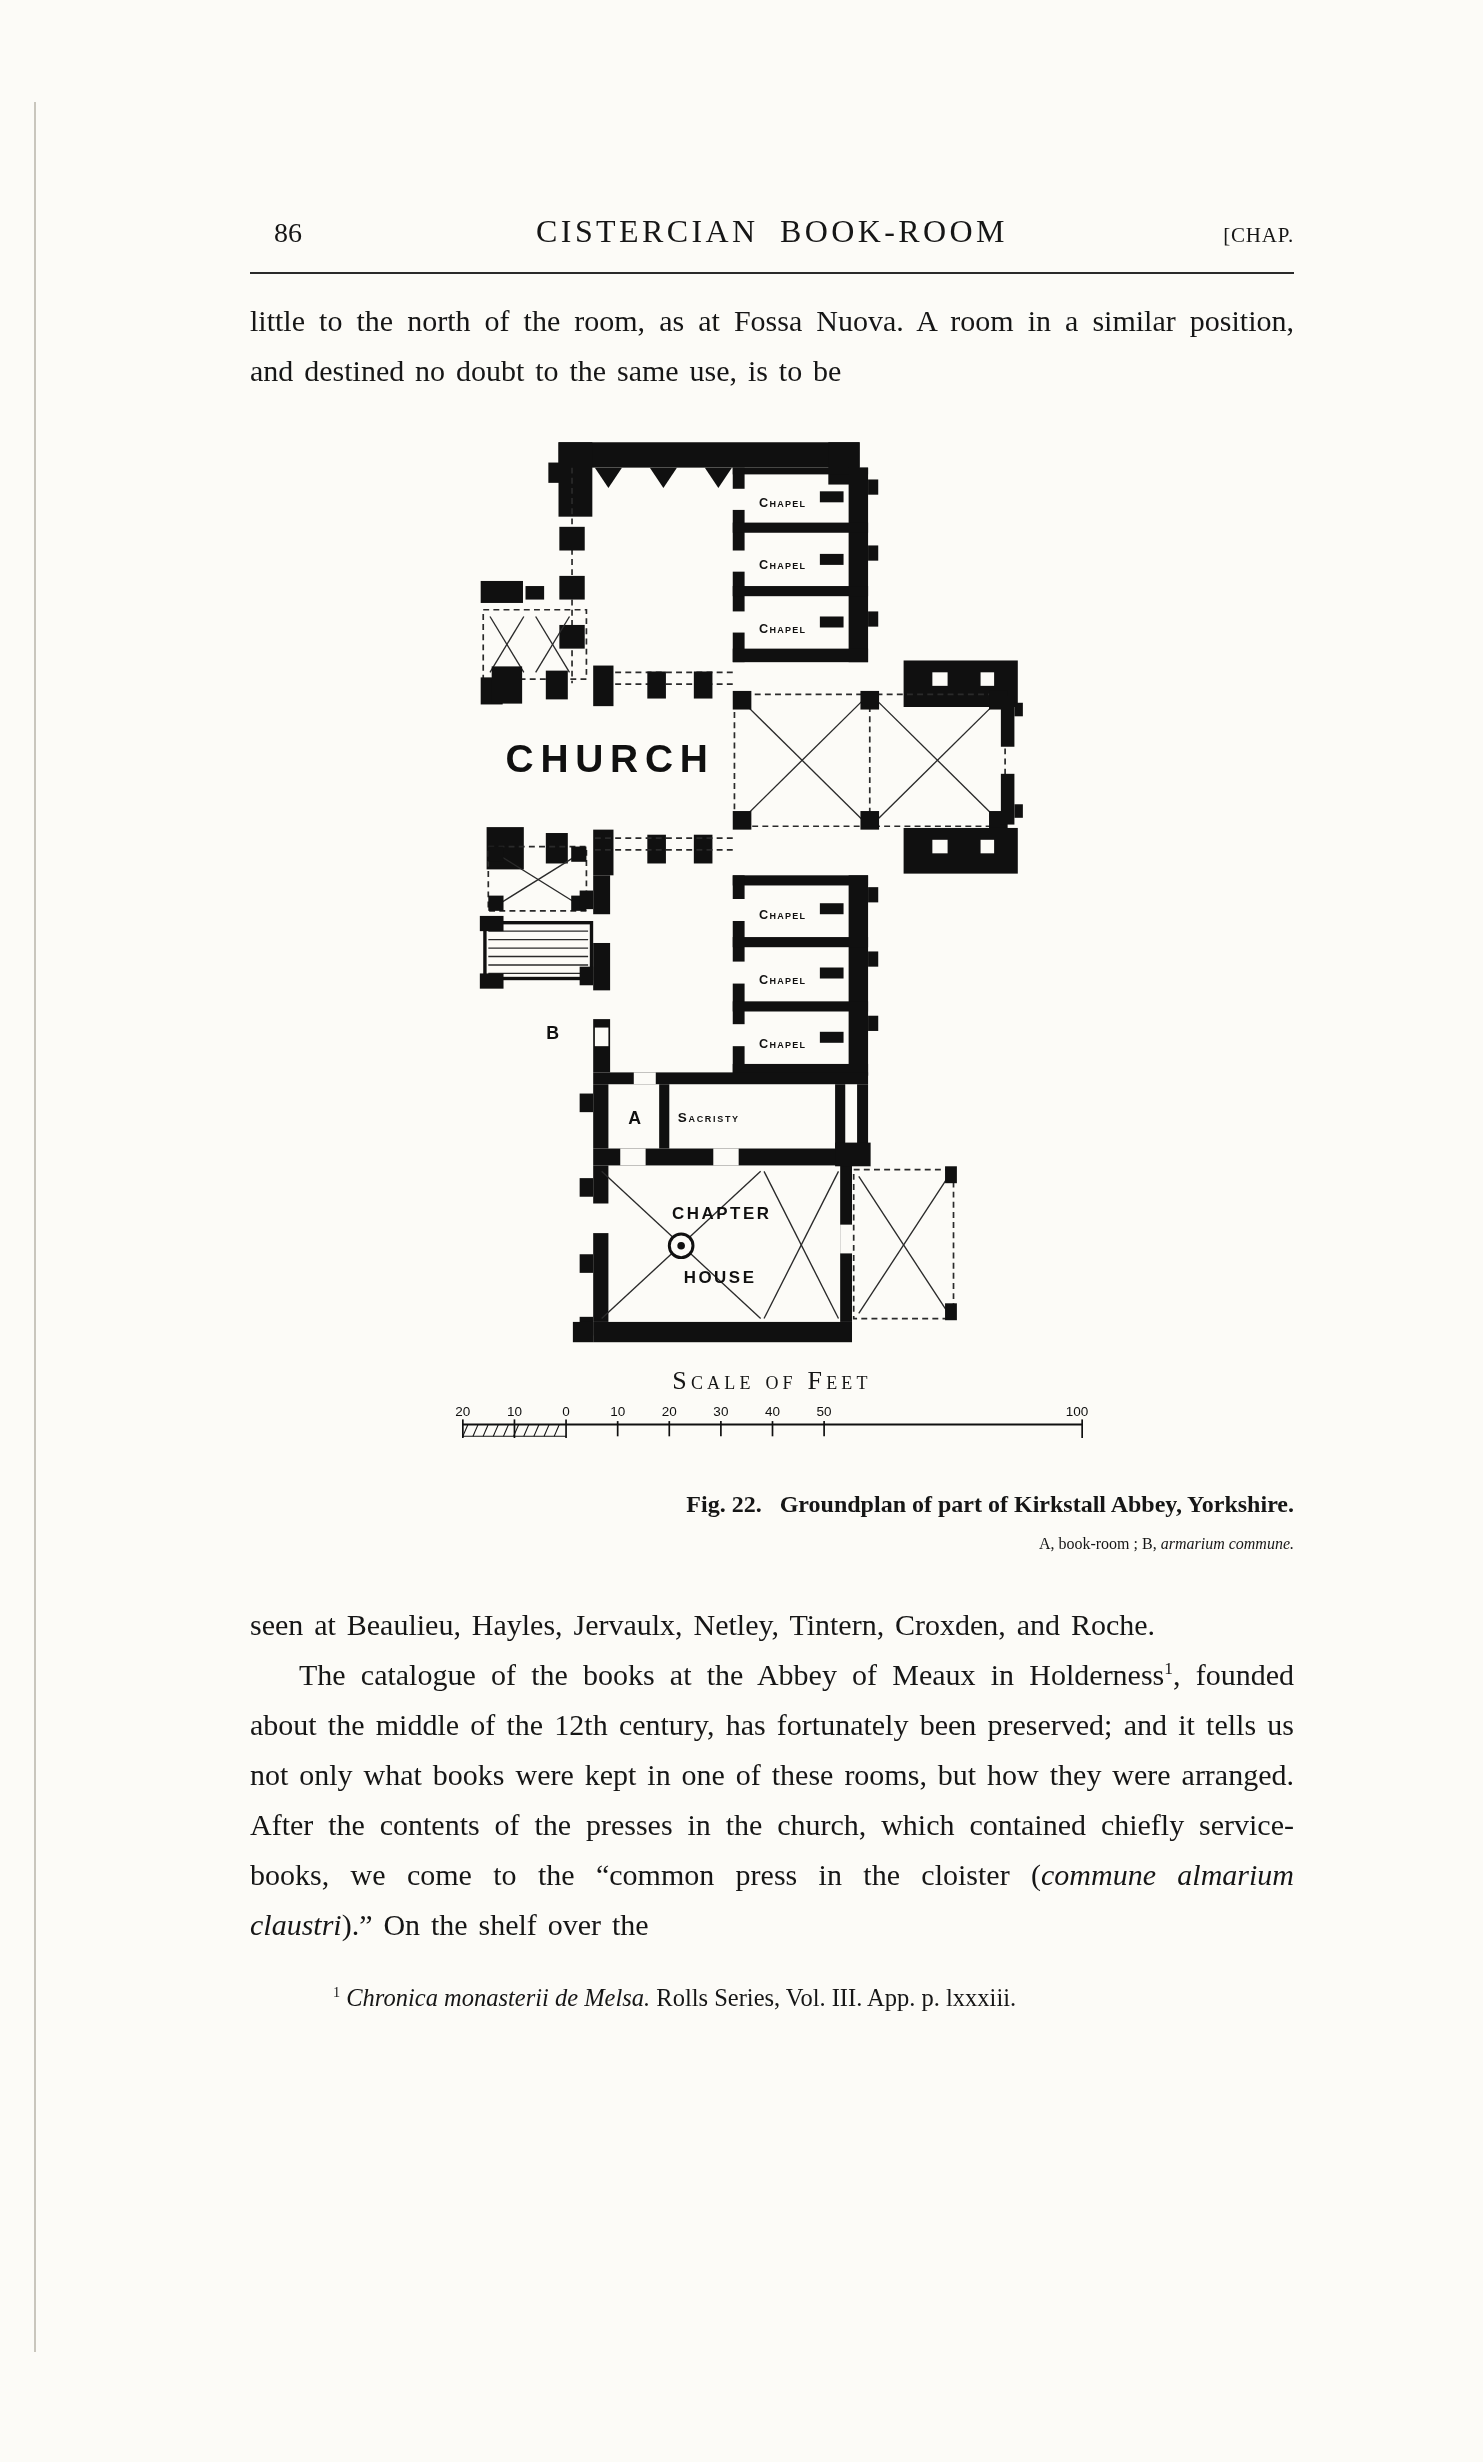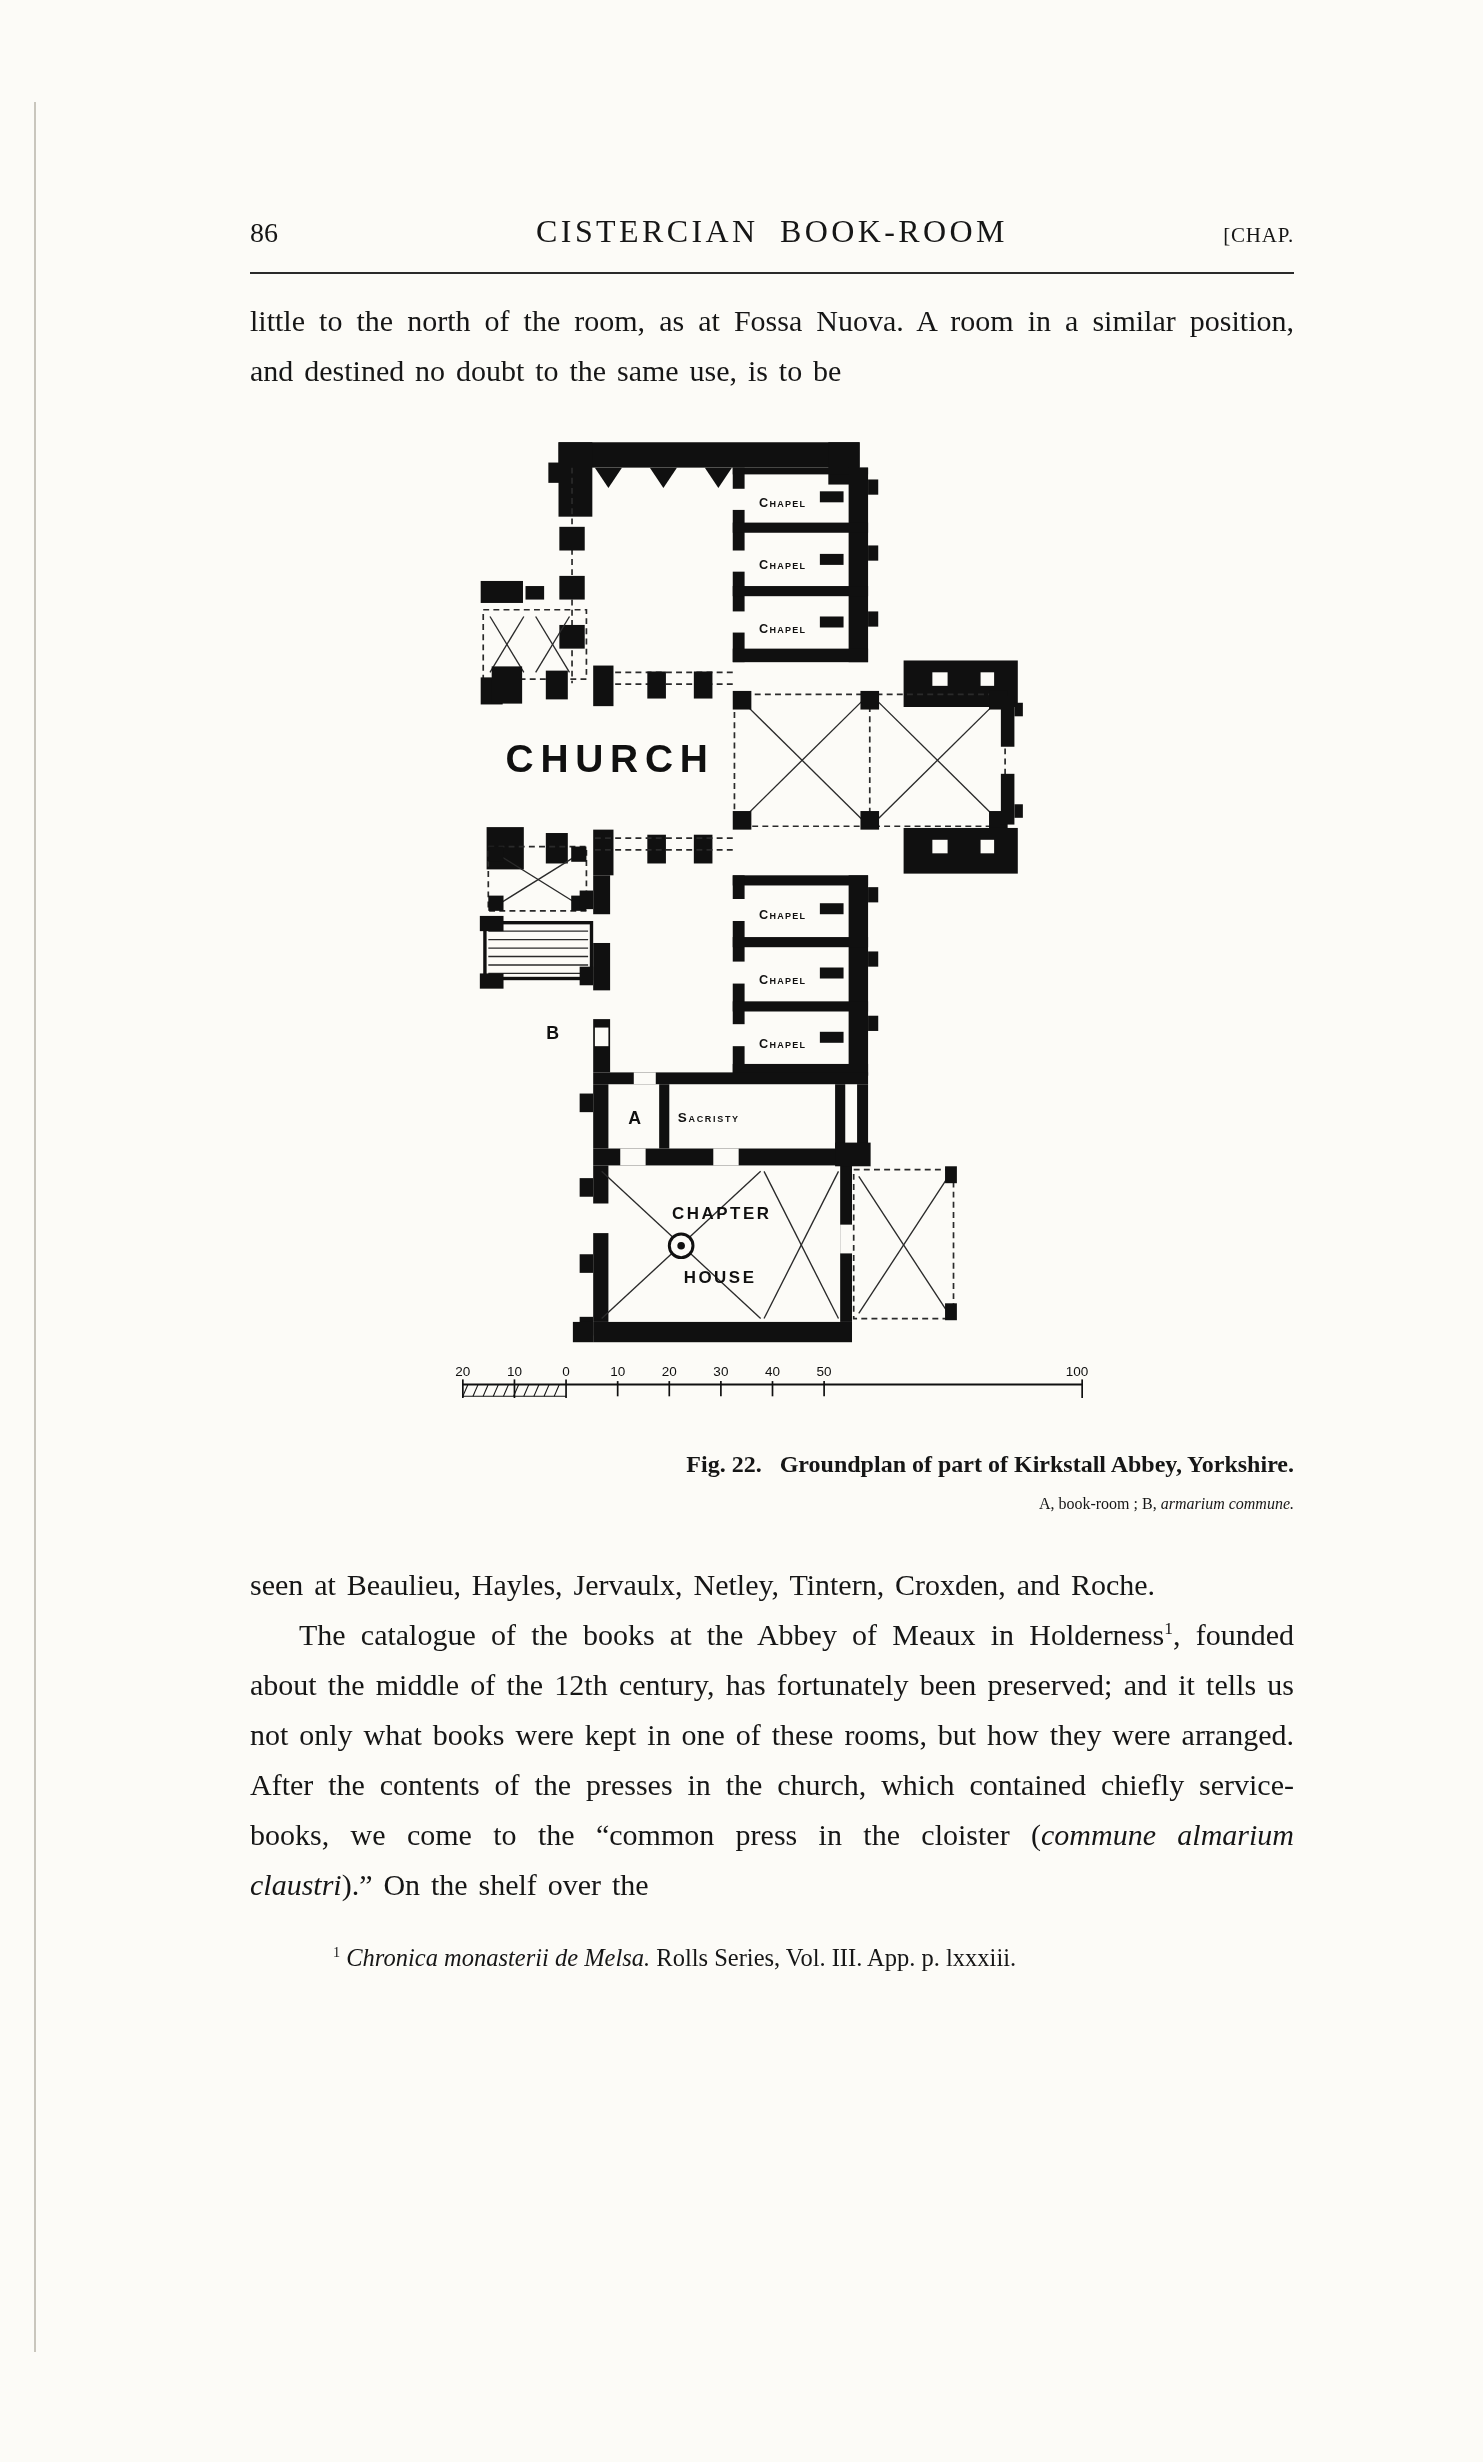--- a/index.html
+++ b/index.html
@@ -15,21 +15,21 @@
     position:absolute; left:34px; top:102px; width:1.7px; height:2250px;
     background:#c9c6bd;
   }
   .content {
     position:absolute; left:250px; top:213px; width:1044px;
   }
   .header {
     display:grid; grid-template-columns:1fr auto 1fr;
     align-items:baseline;
   }
-  .page-num { font-size:28px; justify-self:start; }
+  .page-num { font-size:28px; justify-self:start;margin-left:24px; }
   .running-head { font-size:32px; letter-spacing:3.4px; word-spacing:10px; justify-self:center; }
   .chap-mark { font-size:21px; letter-spacing:0.8px; justify-self:end; }
   .rule { border:none; border-top:2.5px solid #2a2a2a; margin:22px 0 0 0; }
 
   .body-text p {
     margin:0;
     font-size:30px; line-height:50px;
     text-align:justify; word-spacing:3.4px;
   }
   p.para1 { margin-top:22px; }
@@ -275,20 +275,21 @@
           <text class="t-chapter" x="298" y="994" text-anchor="middle">HOUSE</text>
 
           <rect class="dash" x="456" y="860" width="118" height="176"></rect>
           <line class="rib" x1="462" y1="868" x2="568" y2="1030"></line>
           <line class="rib" x1="568" y1="868" x2="462" y2="1030"></line>
           <rect class="wall" x="564" y="856" width="14" height="20"></rect>
           <rect class="wall" x="564" y="1018" width="14" height="20"></rect>
         </g>
       </svg>
 
+      <div class="scale-title">Scale of Feet</div>
 
       <svg class="scalebar" viewBox="0 0 760 66" width="643" height="56">
         <text x="14" y="20" text-anchor="middle">20</text>
         <text x="75" y="20" text-anchor="middle">10</text>
         <text x="136" y="20" text-anchor="middle">0</text>
         <text x="197" y="20" text-anchor="middle">10</text>
         <text x="258" y="20" text-anchor="middle">20</text>
         <text x="319" y="20" text-anchor="middle">30</text>
         <text x="380" y="20" text-anchor="middle">40</text>
         <text x="441" y="20" text-anchor="middle">50</text>

